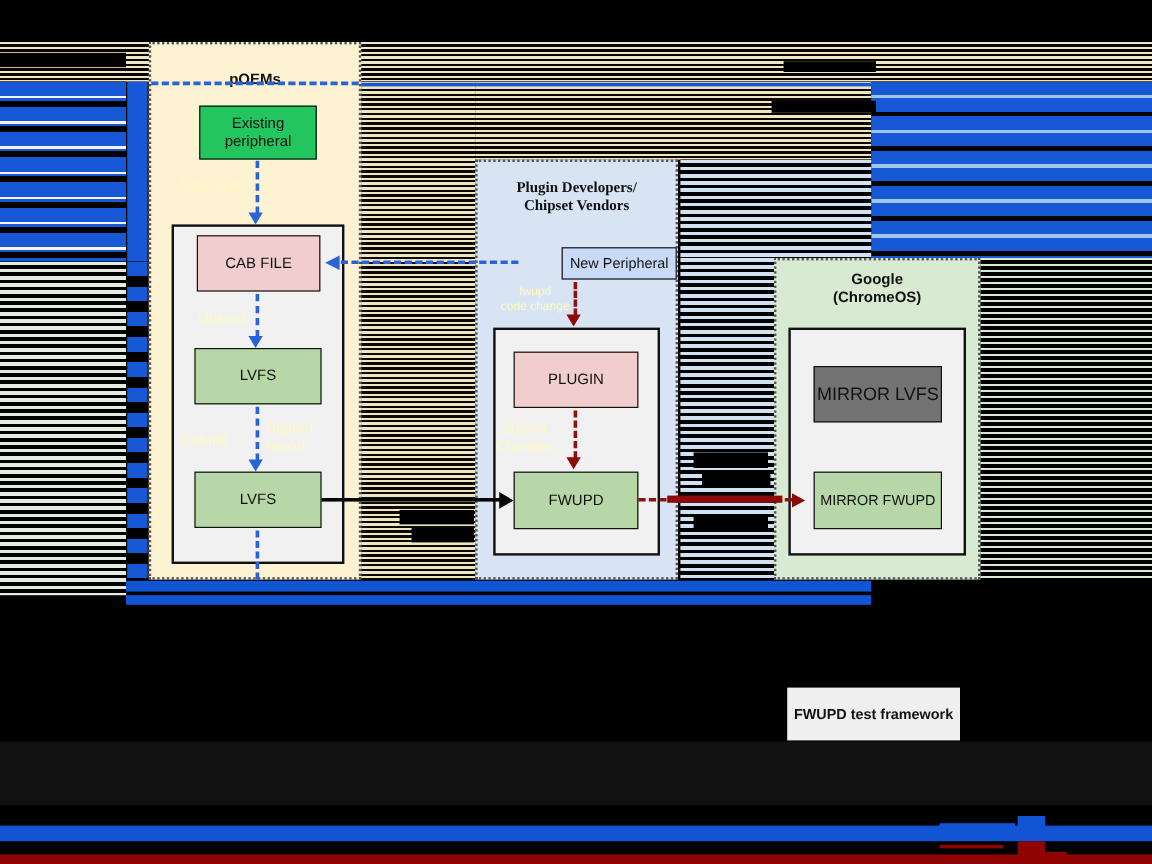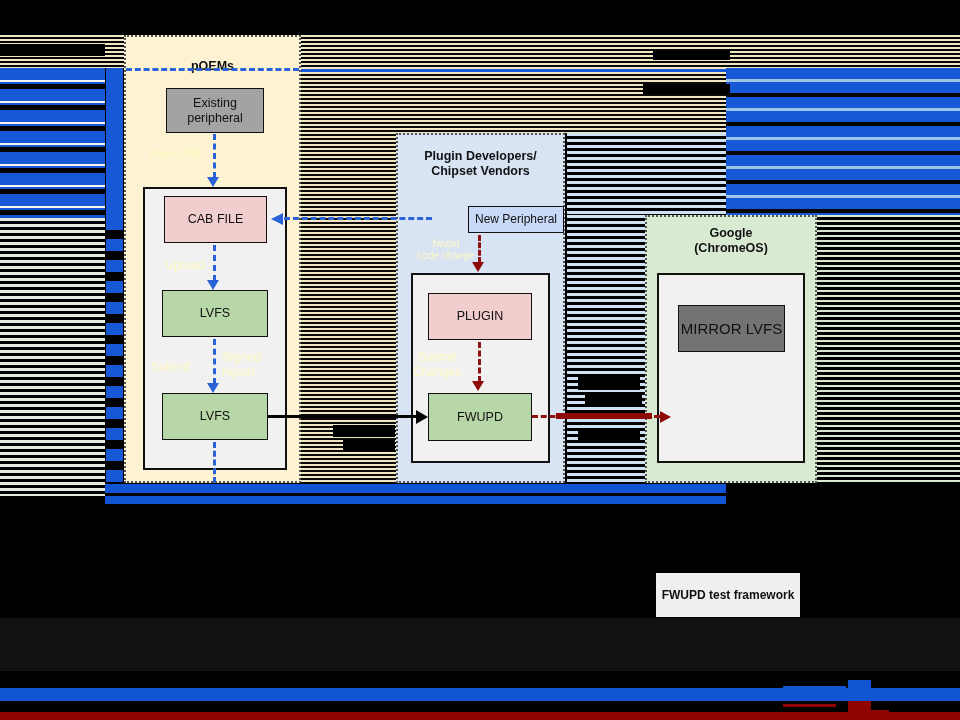--- a/index.html
+++ b/index.html
@@ -51,32 +51,32 @@
   #blob7{left:343px;top:440px;width:52px;height:12px;}
 
   
   .panel{border:2px dotted #555;box-sizing:border-box;}
   #panel-poems{left:124px;top:35px;width:177px;height:448px;background:#fdf3d2;}
   #panel-plugin{left:396px;top:133px;width:169px;height:350px;background:#d8e4f4;}
   #panel-google{left:645px;top:215px;width:172px;height:268px;background:#d9ead3;}
   .ptitle{position:absolute;left:0;width:100%;text-align:center;font-weight:bold;
           font-size:12.5px;line-height:15px;color:#111;}
   #panel-poems .ptitle{top:10px;margin-top:12px;}
-  #panel-plugin .ptitle{top:14px;}
+  #panel-plugin .ptitle{top:14px;font-family:Liberation Serif, serif;}
   #panel-google .ptitle{top:9px;}
   #poems-dashline{position:absolute;left:0;top:31px;width:173px;height:0;
                   border-top:3px dashed #2a63d8;}
   .container{background:#f1f1f1;border:2px solid #111;box-sizing:border-box;}
   #cont-poems{left:143px;top:187px;width:144px;height:283px;}
   #cont-plugin{left:411px;top:273px;width:139px;height:190px;}
   #cont-google{left:657px;top:273px;width:148px;height:190px;}
   .node{border:1.5px solid #111;box-sizing:border-box;display:flex;flex-direction:column;
         align-items:center;justify-content:center;font-size:12.5px;line-height:15px;
         text-align:center;color:#111;}
-  #n-existing{left:166px;top:88px;width:98px;height:45px;background:#a3a3a3;}
+  #n-existing{left:166px;top:88px;width:98px;height:45px;background:#22c55e;}
   #n-cab{left:164px;top:196px;width:103px;height:47px;background:#f2cdcd;}
   #n-lvfs1{left:162px;top:290px;width:106px;height:47px;background:#b7d7a8;}
   #n-lvfs2{left:162px;top:393px;width:106px;height:47px;background:#b7d7a8;}
   #n-newperiph{left:432px;top:206px;width:96px;height:27px;background:#c9daf8;font-size:12px;margin-left:36px;}
   #n-plugin{left:428px;top:293px;width:104px;height:47px;background:#f2cdcd;}
   #n-fwupd{left:428px;top:393px;width:104px;height:48px;background:#b7d7a8;}
   #n-mlvfs{left:678px;top:293px;width:107px;height:47px;background:#737373;font-size:15px;margin-top:12px;}
   #n-mfwupd{left:678px;top:393px;width:107px;height:48px;background:#b7d7a8;font-size:12px;}
   #n-testfw{left:656px;top:573px;width:144px;height:44px;background:#efefef;border:none;
             font-weight:bold;font-size:12px;display:flex;align-items:center;justify-content:center;}
@@ -186,20 +186,23 @@
   </div>
   <div class="abs node" id="n-plugin">
     <span>PLUGIN</span>
   </div>
   <div class="abs node" id="n-fwupd">
     <span>FWUPD</span>
   </div>
   <div class="abs node" id="n-mlvfs">
     <span>MIRROR LVFS</span>
   </div>
+  <div class="abs node" id="n-mfwupd">
+    <span>MIRROR FWUPD</span>
+  </div>
 
   <div class="abs vdash-blue" id="ar-b1"></div>
   <div class="abs head head-down-blue" id="ar-b1h"></div>
   <div class="abs vdash-blue" id="ar-b2"></div>
   <div class="abs head head-down-blue" id="ar-b2h"></div>
   <div class="abs vdash-blue" id="ar-b3"></div>
   <div class="abs head head-down-blue" id="ar-b3h"></div>
   <div class="abs vdash-blue" id="ar-b4"></div>
 
   <div class="abs" id="ar-hblue"></div>

